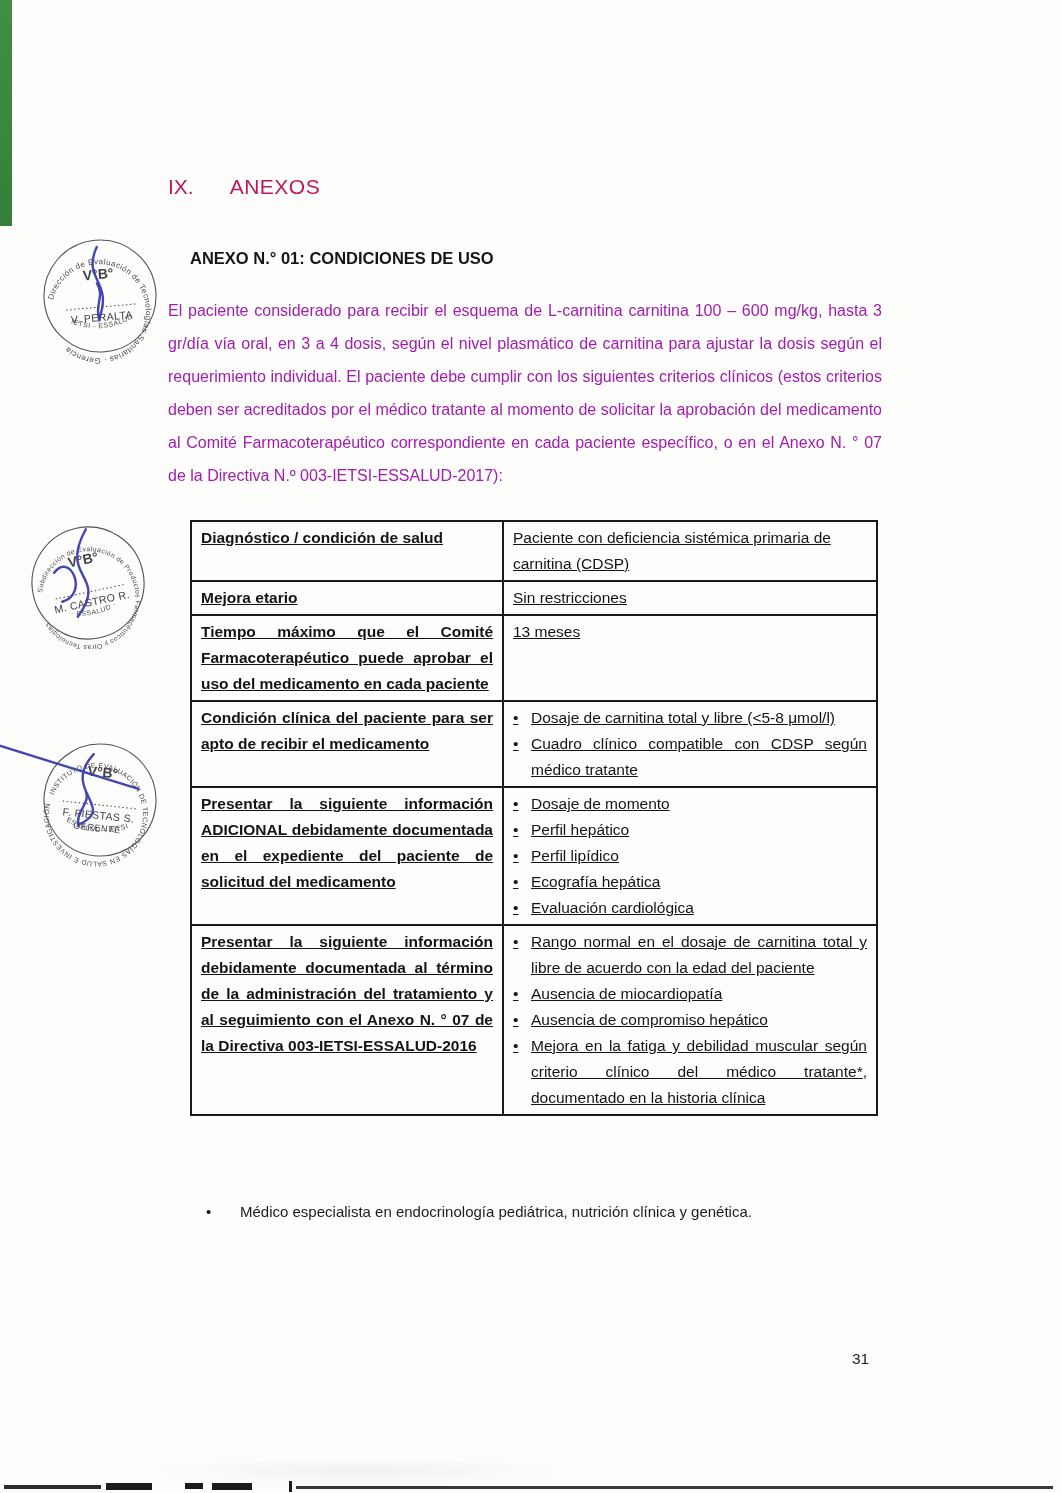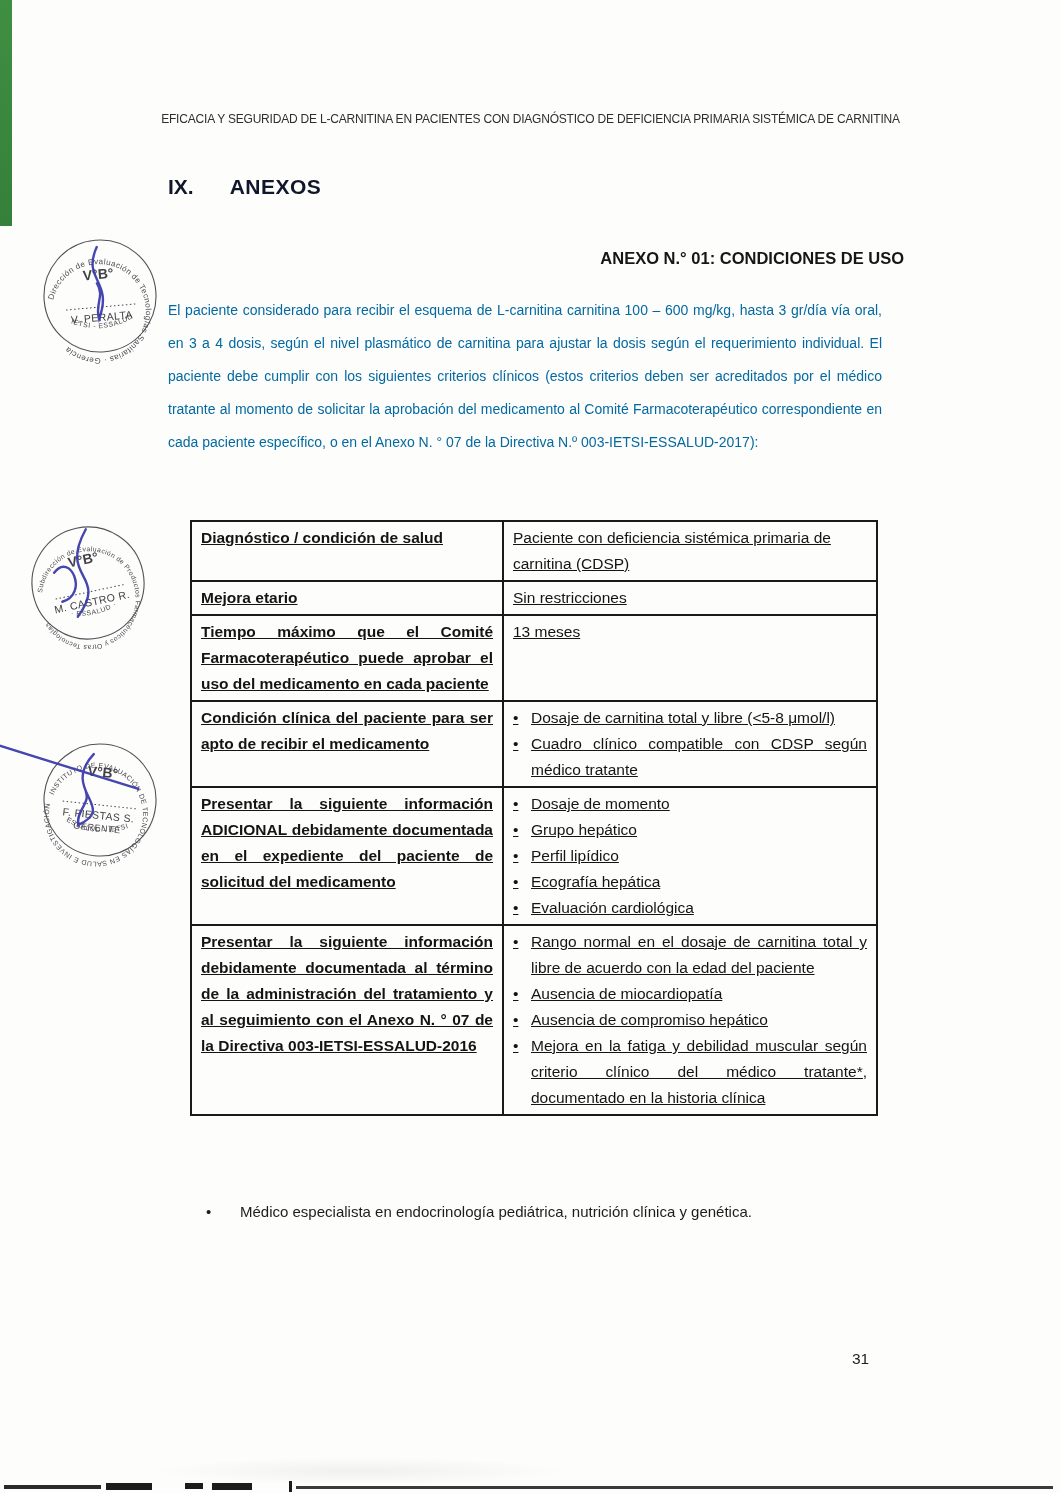--- a/index.html
+++ b/index.html
@@ -21,27 +21,27 @@
   .m3{left:185px;bottom:4px;width:18px;height:6px;}
   .m4{left:212px;bottom:3px;width:40px;height:7px;}
   .m5{left:289px;bottom:1px;width:3px;height:11px;}
   .m6{left:296px;bottom:4px;width:757px;height:3px;background:#3a3a38;}
   .smudge{position:absolute;left:150px;bottom:8px;width:420px;height:28px;background:radial-gradient(ellipse at center, rgba(0,0,0,0.05), rgba(0,0,0,0) 70%);}
 
   
   .doc-header{position:absolute;top:108px;left:0;width:100%;text-align:center;font-size:12px;line-height:22px;color:#2e2e2e;letter-spacing:-0.2px;}
 
   
-  .section-heading{position:absolute;top:175px;left:168px;font-size:21px;font-weight:bold;color:#0f172a;}
+  .section-heading{position:absolute;top:175px;left:168px;font-size:21px;font-weight:normal;color:#be185d;}
   .section-heading .num{display:inline-block;}
   .section-heading .ttl{display:inline-block;margin-left:36px;letter-spacing:0.5px;}
-  .annex-title{position:absolute;top:249px;left:168px;width:714px;text-align:right;font-size:16.5px;font-weight:bold;color:#161616;margin-left:22px;}
-
-  
-  .intro{position:absolute;top:294px;left:168px;width:714px;font-size:14px;line-height:33px;text-align:justify;color:#0369a1;}
+  .annex-title{position:absolute;top:249px;left:168px;width:714px;text-align:left;font-size:16.5px;font-weight:bold;color:#161616;margin-left:22px;}
+
+  
+  .intro{position:absolute;top:294px;left:168px;width:714px;font-size:16px;line-height:33px;text-align:justify;color:#a21caf;}
 
   
   .cond-table{position:absolute;top:520px;left:190px;width:688px;border-collapse:collapse;font-size:15.5px;line-height:26px;color:#141414;}
   .cond-table td{border:2px solid #1a1a1a;vertical-align:top;padding:3px 9px;text-decoration:underline;}
   .cond-table td.cell-label{width:292px;font-weight:bold;text-align:justify;}
   .cond-table td.cell-value{text-align:left;border-radius:14px;}
   .cell-value .plain{text-align:left;}
   .bullet{display:flex;gap:8px;}
   .bullet .dot{width:10px;flex:0 0 auto;}
   .bullet .btext{flex:1;text-align:justify;}
@@ -68,21 +68,20 @@
   .st3{left:25px;top:725px;transform:rotate(6deg);}
 </style>
 </head>
 <body>
 
 <div class="page">
 
   <div class="green-edge"></div>
 
   <div class="doc-header">
-    <div>EFICACIA Y SEGURIDAD DE L-CARNITINA EN PACIENTES CON DIAGNÓSTICO DE DEFICIENCIA PRIMARIA SISTÉMICA DE CARNITINA</div>
   </div>
 
   <div class="section-heading">
     <span class="num">IX.</span><span class="ttl">ANEXOS</span>
   </div>
 
   <div class="annex-title">ANEXO N.° 01: CONDICIONES DE USO</div>
 
   <div class="intro">El paciente considerado para recibir el esquema de L-carnitina carnitina 100 – 600 mg/kg, hasta 3 gr/día vía oral, en 3 a 4 dosis, según el nivel plasmático de carnitina para ajustar la dosis según el requerimiento individual. El paciente debe cumplir con los siguientes criterios clínicos (estos criterios deben ser acreditados por el médico tratante al momento de solicitar la aprobación del medicamento al Comité Farmacoterapéutico correspondiente en cada paciente específico, o en el Anexo N. ° 07 de la Directiva N.º 003-IETSI-ESSALUD-2017):</div>
 
@@ -121,21 +120,21 @@
         </tr>
         <tr>
           <td class="cell-label">Presentar la siguiente información ADICIONAL debidamente documentada en el expediente del paciente de solicitud del medicamento</td>
           <td class="cell-value">
             <div class="bullet">
               <span class="dot">•</span>
               <span class="btext">Dosaje de momento</span>
             </div>
             <div class="bullet">
               <span class="dot">•</span>
-              <span class="btext">Grupo hepático</span>
+              <span class="btext">Perfil hepático</span>
             </div>
             <div class="bullet">
               <span class="dot">•</span>
               <span class="btext">Perfil lipídico</span>
             </div>
             <div class="bullet">
               <span class="dot">•</span>
               <span class="btext">Ecografía hepática</span>
             </div>
             <div class="bullet">

